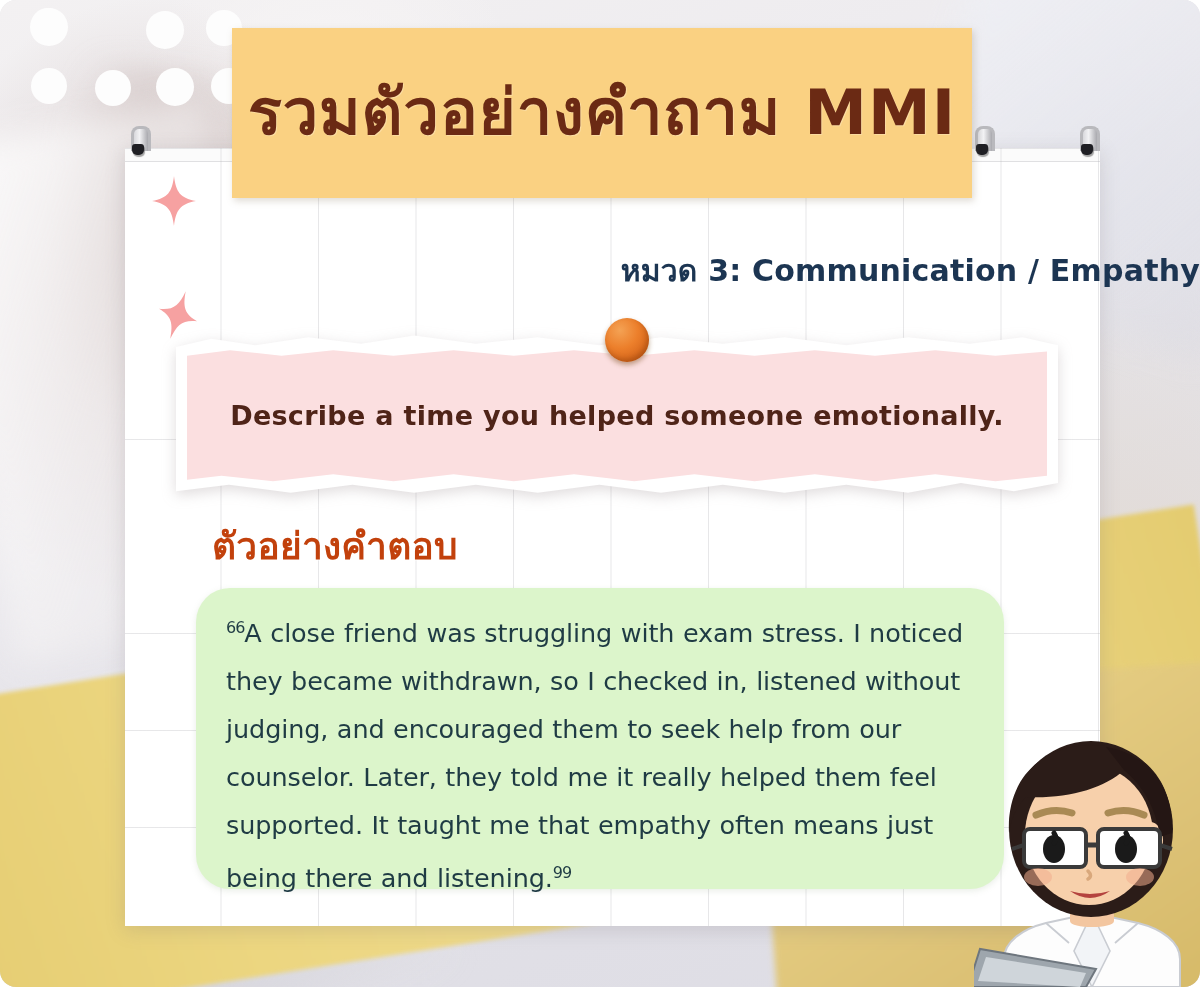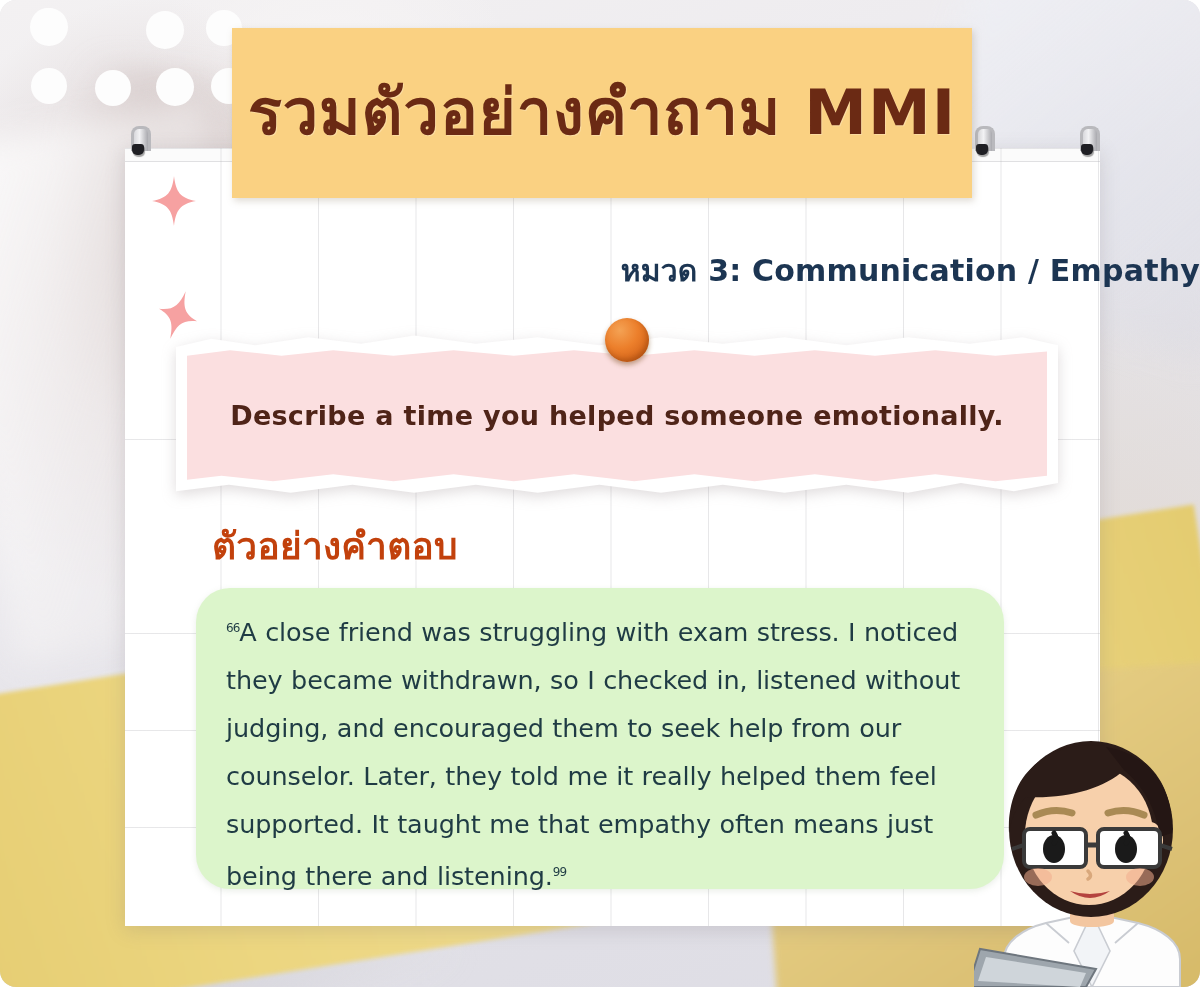--- a/index.html
+++ b/index.html
@@ -288,21 +288,21 @@
   #answer-text {
     font-family: "DejaVu Sans", sans-serif;
     font-size: 25.5px;
     line-height: 48px;
     color: #1f3b44;
     letter-spacing: -.1px;
     text-align: left;
     word-spacing: .5px;
   }
   #answer-text .qmark {
-    font-size: 12px;
+    font-size: 16px;
     vertical-align: 9px;
     letter-spacing: -1px;
   }
 
   
   #character {
     position: absolute;
     right: -4px;
     bottom: 0;
     width: 230px;

